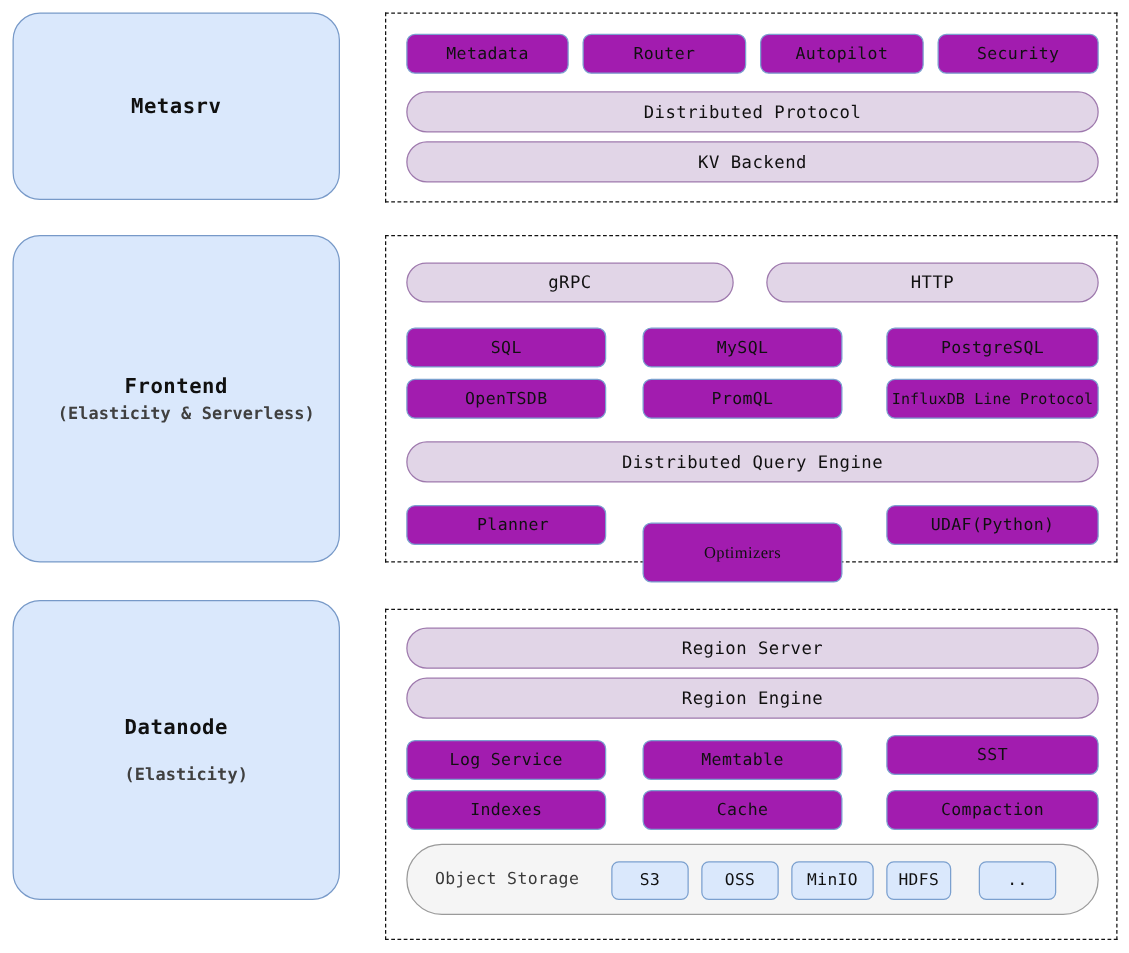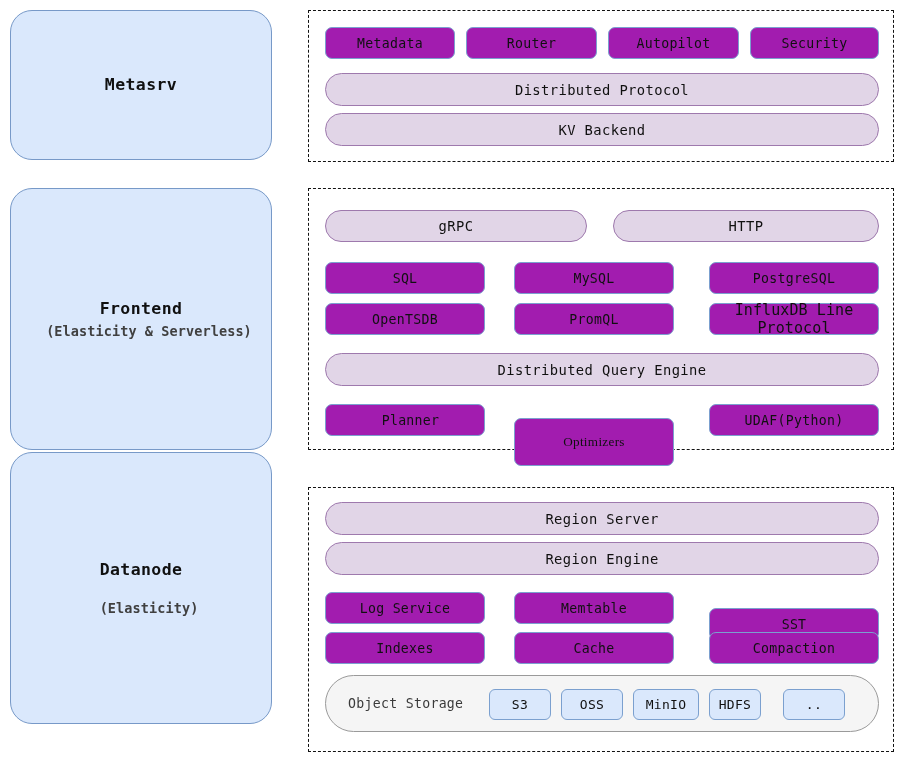--- a/index.html
+++ b/index.html
@@ -70,21 +70,21 @@
   }
   .node-blue {
     background: #a21caf;
     border: 1.3px solid #7ba0cf;
     border-radius: 7px;
     font-size: 13.2px;
     letter-spacing: 0.3px;
     color: #101010;
   }
   .node-blue.small-text {
-    font-size: 15px;
+    font-size: 12px;
     letter-spacing: 0.1px;
   }
   .node-purple {
     background: #e1d5e7;
     border: 1.4px solid #9e79ad;
     border-radius: 999px;
     font-size: 13.8px;
     letter-spacing: 0.4px;
     color: #101010;
   }
@@ -155,33 +155,33 @@
     <div class="node node-blue" style="left:205px; top:114px; width:160px; height:32px;">PromQL</div>
     <div class="node node-blue small-text" style="left:400px; top:114px; width:170px; height:32px;">InfluxDB Line Protocol</div>
 
     <div class="node node-purple" style="left:16px; top:164px; width:554px; height:33px;">Distributed Query Engine</div>
 
     <div class="node node-blue" style="left:16px; top:215px; width:160px; height:32px;padding-left:11px;">Planner</div>
     <div class="node node-blue" style="left:205px; top:229px; width:160px; height:48px;font-family:Liberation Serif, serif;">Optimizers</div>
     <div class="node node-blue" style="left:400px; top:215px; width:170px; height:32px;">UDAF(Python)</div>
   </div>
 
-  <div class="role-panel" style="left:10px; top:452px; width:262px; height:272px;gap:16px;">
+  <div class="role-panel" style="left:10px; top:480px; width:262px; height:240px;gap:16px;">
     <div class="role-title">Datanode</div>
     <div class="role-sub">(Elasticity)</div>
   </div>
 
   <div class="group" style="left:308px; top:487px; width:586px; height:265px;">
 
     <div class="node node-purple" style="left:16px; top:14px; width:554px; height:33px;">Region Server</div>
     <div class="node node-purple" style="left:16px; top:54px; width:554px; height:33px;">Region Engine</div>
 
     <div class="node node-blue" style="left:16px; top:104px; width:160px; height:32px;">Log Service</div>
     <div class="node node-blue" style="left:205px; top:104px; width:160px; height:32px;">Memtable</div>
-    <div class="node node-blue" style="left:400px; top:120px; width:170px; height:32px;">SST</div>
+    <div class="node node-blue" style="left:400px; top:100px; width:170px; height:32px;">SST</div>
 
     <div class="node node-blue" style="left:16px; top:144px; width:160px; height:32px;">Indexes</div>
     <div class="node node-blue" style="left:205px; top:144px; width:160px; height:32px;">Cache</div>
     <div class="node node-blue" style="left:400px; top:144px; width:170px; height:32px;">Compaction</div>
 
     <div class="node node-gray" style="left:16px; top:187px; width:554px; height:57px;">
       <div class="storage-label" style="left:22px; top:0;">Object Storage</div>
 
       <div class="node-chip" style="left:163px; top:13px; width:62px; height:31px;">S3</div>
       <div class="node-chip" style="left:235px; top:13px; width:62px; height:31px;">OSS</div>

